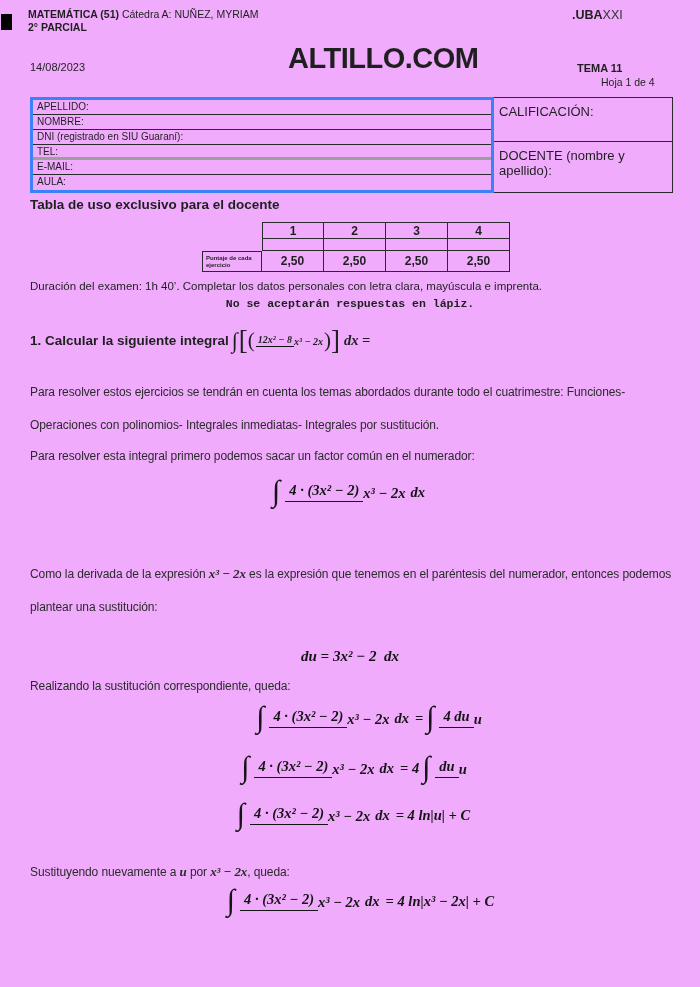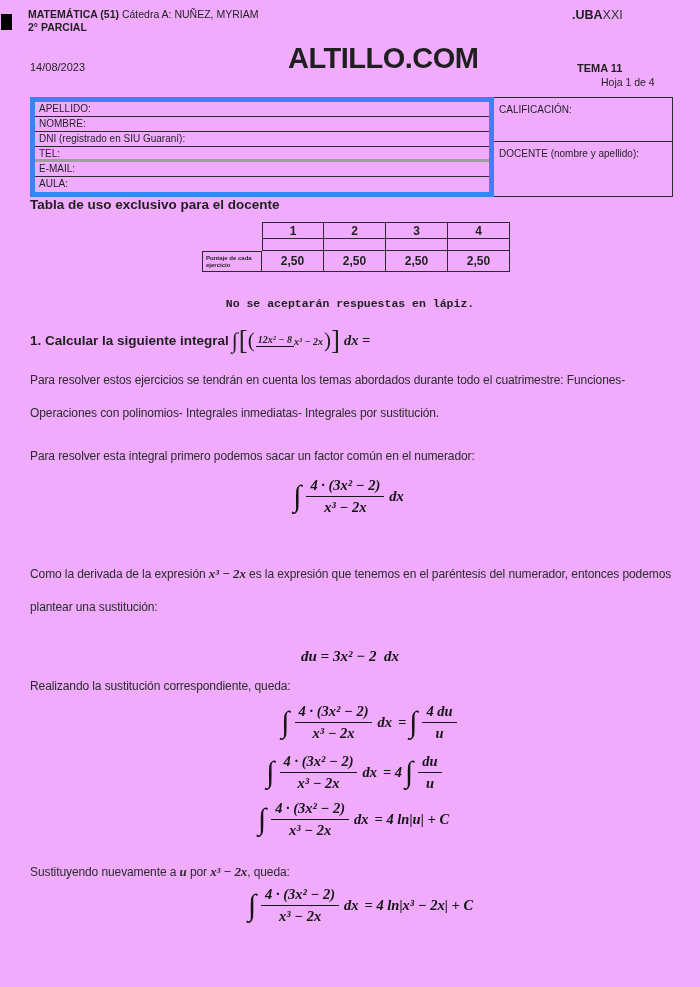--- a/index.html
+++ b/index.html
@@ -17,27 +17,27 @@
   .brand       { position:absolute; left:572px; top:8px; font-size:12.5px; white-space:nowrap; }
   .brand-bold  { font-weight:900; }
   .brand-light { font-weight:400; color:#333; }
   .date        { position:absolute; left:30px; top:61px; font-size:11px; }
   .watermark   { position:absolute; left:288px; top:42px; font-size:29px; font-weight:bold; letter-spacing:-0.5px; }
   .tema        { position:absolute; left:577px; top:62px; font-size:11px; font-weight:bold; }
   .hoja        { position:absolute; left:601px; top:76px; font-size:10.5px; }
 
   
   .form-table { position:absolute; left:30px; top:97px; width:643px; display:flex; }
-  .ft-left    { width:464px; border:5px solid #3b82f6; box-sizing:border-box; }
+  .ft-left    { width:464px; border:3px solid #3b82f6; box-sizing:border-box; }
   .ft-row     { height:15px; line-height:14px; font-size:10px; padding-left:4px;
                 border-bottom:1px solid #2a2a2a; box-sizing:border-box; }
   .ft-row:last-child { border-bottom:none; }
   .ft-row.gray-band  { border-bottom:3px solid #9e9e9e; }
   .ft-right   { width:179px; border:1px solid #2a2a2a; border-left:none; box-sizing:border-box; }
-  .ft-cell    { height:44px; font-size:10px; padding:6px 0 0 5px; box-sizing:border-box; }
+  .ft-cell    { height:44px; font-size:13px; padding:6px 0 0 5px; box-sizing:border-box; }
   .ft-calif   { border-bottom:1px solid #2a2a2a; }
 
   
   .score-title { position:absolute; left:30px; top:197px; font-size:13.5px; font-weight:bold; }
   .score-table { position:absolute; left:202px; top:222px; display:grid;
                  grid-template-columns:60px 62px 62px 62px 62px;
                  grid-template-rows:17px 12px 21px; }
   .sc        { box-sizing:border-box; font-size:12px; display:flex; align-items:center; justify-content:center; }
   .sc.bordered { border-right:1px solid #2a2a2a; border-bottom:1px solid #2a2a2a;font-weight:bold; }
   .sc.top    { border-top:1px solid #2a2a2a; }
@@ -70,21 +70,21 @@
            line-height:33px; color:#2b2b2b; }
   .para1line { line-height:normal; }
   .imath { font-family:"Liberation Serif", serif; font-style:italic; font-weight:600;
            font-size:13px; white-space:pre; }
 
   
   .dmath { position:absolute; left:0; width:700px; display:flex; justify-content:center;
            align-items:center; font-family:"Liberation Serif", serif; font-style:italic;
            font-weight:600; font-size:14.5px; color:#141414; }
   .int   { font-size:30px; font-weight:400; line-height:1; position:relative; top:-1px; margin-right:3px; }
-  .frac  { display:inline-flex; flex-direction:column; align-items:center; margin:0 2px; }
+  .frac  { display:inline-flex; flex-direction:row; align-items:center; margin:0 2px; }
   .fnum  { border-bottom:1.3px solid #141414; padding:0 4px 2px; }
   .fden  { padding-top:2px; }
   .mtxt  { margin:0 3px; white-space:pre; }
   .cline { position:absolute; left:0; width:700px; text-align:center;
            font-family:"Liberation Serif", serif; font-style:italic; font-weight:600;
            font-size:15px; white-space:pre; color:#141414; }
 </style>
 </head>
 <body>
 
@@ -128,37 +128,38 @@
     <div class="sc bordered"></div>
     <div class="sc bordered"></div>
 
     <div class="sc bordered top left label">Puntaje de cada ejercicio</div>
     <div class="sc bordered">2,50</div>
     <div class="sc bordered">2,50</div>
     <div class="sc bordered">2,50</div>
     <div class="sc bordered">2,50</div>
   </div>
 
+  <div class="duration">Duración del examen: 1h 40’. Completar los datos personales con letra clara, mayúscula e imprenta.</div>
   <div class="no-pencil">No se aceptarán respuestas en lápiz.</div>
 
   <div class="exercise">
     <span class="extitle">1. Calcular la siguiente integral</span>
     <span class="exint">∫</span>
     <span class="exbr">[</span>
     <span class="expar">(</span>
     <span class="sfrac">
       <span class="sfnum">12x² − 8</span>
       <span class="sfden">x³ − 2x</span>
     </span>
     <span class="expar">)</span>
     <span class="exbr">]</span>
     <span class="extail">dx =</span>
   </div>
 
-  <div class="para" style="top:364px">Para resolver estos ejercicios se tendrán en cuenta los temas abordados durante todo el cuatrimestre: Funciones- Operaciones con polinomios- Integrales inmediatas- Integrales por sustitución.</div>
+  <div class="para" style="top:376px">Para resolver estos ejercicios se tendrán en cuenta los temas abordados durante todo el cuatrimestre: Funciones- Operaciones con polinomios- Integrales inmediatas- Integrales por sustitución.</div>
 
   <div class="para para1line" style="top:449px">Para resolver esta integral primero podemos sacar un factor común en el numerador:</div>
 
   <div class="dmath" style="top:477px">
     <span class="int">∫</span>
     <span class="frac">
       <span class="fnum">4 · (3x² − 2)</span>
       <span class="fden">x³ − 2x</span>
     </span>
     <span class="mtxt">dx</span>

